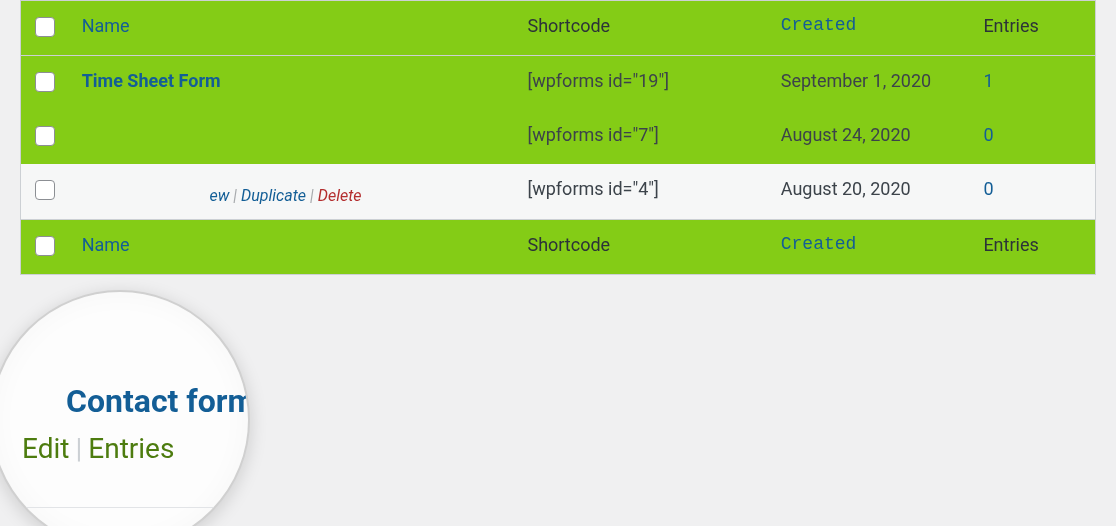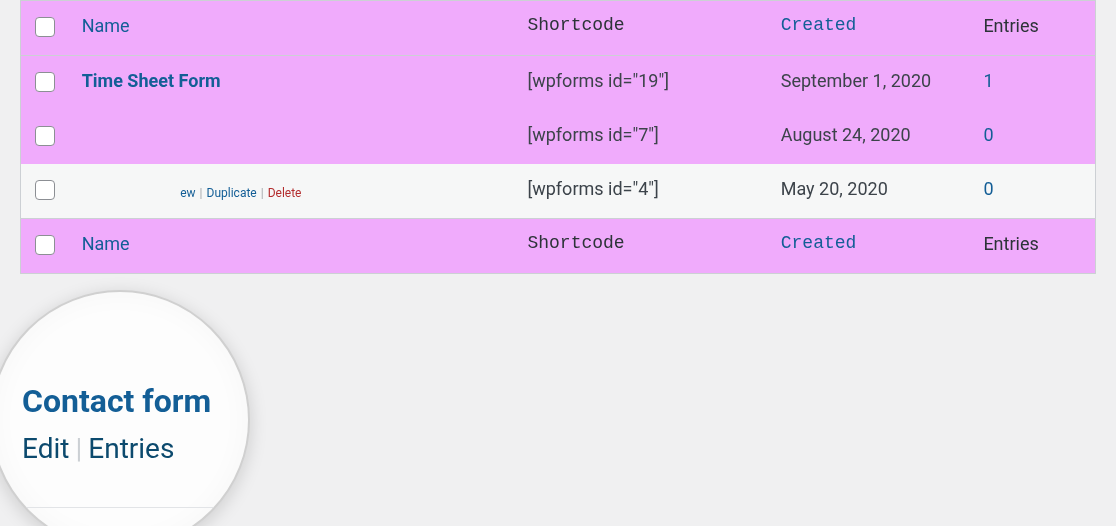--- a/index.html
+++ b/index.html
@@ -5,21 +5,21 @@
     * { box-sizing: border-box; margin: 0; padding: 0; }
     body {
       font-family: -apple-system, BlinkMacSystemFont, "Segoe UI", Roboto, sans-serif;
       background: #f0f0f1;
       width: 1116px;
       height: 526px;
       overflow: hidden;
       position: relative;
     }
     .table-container {
-      background: #f0abfc;
+      background: #84cc16;
       margin: 0 20px;
       border: 1px solid #ccd0d4;
     }
     table {
       width: 100%;
       border-collapse: collapse;
       table-layout: fixed;
     }
     th, td {
       text-align: left;
@@ -31,21 +31,21 @@
       font-weight: 400;
       color: #2c3338;
       border-bottom: 1px solid #ccd0d4;
     }
     tfoot th {
       border-top: 1px solid #ccd0d4;
       border-bottom: none;
     }
     .col-cb { width: 50px; padding-left: 14px; }
     .col-name { width: 440px; }
-    .col-shortcode { width: 250px; font-family: Liberation Mono, monospace; }
+    .col-shortcode { width: 250px; }
     .col-created { width: 200px; font-family: Liberation Mono, monospace; }
     .col-entries { width: 120px; }
     .checkbox {
       width: 20px;
       height: 20px;
       border: 1.5px solid #8c8f94;
       border-radius: 4px;
       background: #fff;
       cursor: pointer;
       display: inline-block;
@@ -53,22 +53,23 @@
     }
     .link { color: #135e96; text-decoration: none; cursor: pointer; }
     .name-link { font-weight: 700; color: #135e96; }
     .sort-link { color: #135e96; }
     td.shortcode, td.created { color: #3c434a; }
     td.name { padding-left: 10px; }
     tbody tr { border-bottom: none; }
     tbody tr.hover-row { background: #f6f7f7; }
     .row-actions {
       margin-top: 8px;
-      font-size: 12px;
+      font-size: 16px;
       color: #a7aaad;
+      font-style: italic;
     }
     .row-actions .action { color: #135e96; cursor: pointer; }
     .row-actions .sep { color: #a7aaad; padding: 0 4px; }
     .row-actions .delete { color: #b32d2e; cursor: pointer; }
     
     .magnifier {
       position: absolute;
       left: -10px;
       top: 290px;
       width: 260px;
@@ -84,28 +85,29 @@
       position: absolute;
       top: 90px;
       left: 30px;
       width: 300px;
     }
     .mag-title {
       font-size: 32px;
       font-weight: 700;
       color: #135e96;
       white-space: nowrap;
+      margin-left: 44px;
     }
     .mag-actions {
       margin-top: 12px;
       font-size: 28px;
       color: #a7aaad;
       white-space: nowrap;
     }
-    .mag-actions .act { color: #0c4a6e; cursor: pointer; }
+    .mag-actions .act { color: #4d7c0f; cursor: pointer; }
     .mag-actions .msep { color: #ccd0d4; padding: 0 6px; }
     .mag-line {
       position: absolute;
       bottom: 40px;
       left: 0;
       width: 100%;
       height: 1px;
       background: #e2e4e7;
     }
   </style>
@@ -146,21 +148,21 @@
       </tr>
       <tr class="hover-row">
         <td class="col-cb"><span class="checkbox"></span></td>
         <td class="name">
           <a class="link name-link"></a>
           <div class="row-actions">
             <span style="visibility:hidden">Edit | Entries | Prev</span><span class="action">ew</span><span class="sep">|</span><span class="action">Duplicate</span><span class="sep">|</span><span class="delete">Delete</span>
           </div>
         </td>
         <td class="shortcode">[wpforms id="4"]</td>
-        <td class="created">May 20, 2020</td>
+        <td class="created">August 20, 2020</td>
         <td><a class="link">0</a></td>
       </tr>
     </tbody>
     <tfoot>
       <tr>
         <th class="col-cb">
           <span class="checkbox"></span>
         </th>
         <th class="col-name">
           <a class="link sort-link">Name</a>

